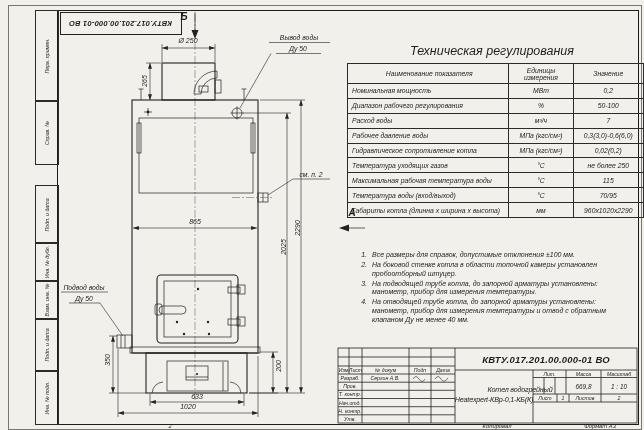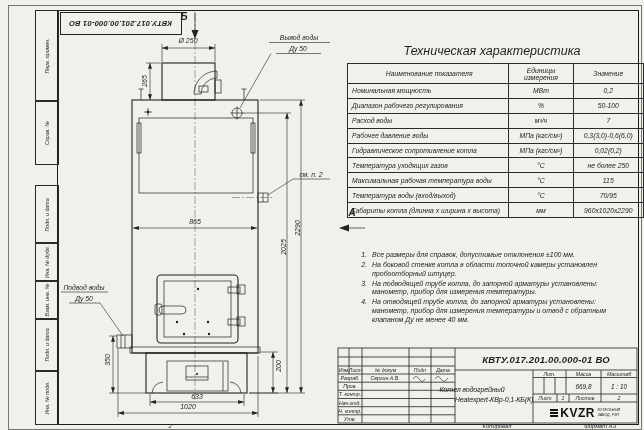--- a/index.html
+++ b/index.html
@@ -227,21 +227,21 @@
   <div class="t dim" style="left:188px;top:406px;">1020</div>
   <div class="t dim rt" style="left:283px;top:247px;">2025</div>
   <div class="t dim rt" style="left:297px;top:228px;">2290</div>
 
   <div class="t co" style="left:299px;top:37px;">Вывод воды</div>
   <div class="t co" style="left:298px;top:48px;">Ду 50</div>
   <div class="t co" style="left:84px;top:287px;">Подвод воды</div>
   <div class="t co" style="left:84px;top:298px;">Ду 50</div>
   <div class="t co" style="left:311px;top:174px;">см. п. 2</div>
 
-  <div class="spec-title">Техническая характеристика</div>
+  <div class="spec-title">Техническая регулирования</div>
   <table class="spec">
     <tbody>
         <tr class="hd">
       <td class="nm">Наименование показателя</td>
       <td class="un">Единицы измерения</td>
       <td class="vl">Значение</td>
     </tr>
     <tr>
           <td class="nm">Номинальная мощность</td>
           <td class="un">МВт</td>
@@ -318,40 +318,32 @@
   <div class="t tbt" style="left:443px;top:370px;">Дата</div>
 
   <div class="t tbt" style="left:350px;top:378.1px;">Разраб.</div>
   <div class="t tbt" style="left:385px;top:378.1px;">Сергин А.В.</div>
   <div class="t tbt" style="left:350px;top:386.2px;">Пров.</div>
   <div class="t tbt" style="left:350px;top:394.4px;">Т. контр.</div>
   <div class="t tbt" style="left:350px;top:402.6px;">Нач.отд.</div>
   <div class="t tbt" style="left:350px;top:410.7px;">Н. контр.</div>
   <div class="t tbt" style="left:350px;top:419px;">Утв.</div>
 
-  <div class="t prod" style="left:472px;top:389px;">Котел водогрейный</div>
+  <div class="t prod" style="left:520px;top:389px;">Котел водогрейный</div>
   <div class="t prod" style="left:494px;top:399px;">Heatexpert-КВр-0,1-КБ(К)</div>
 
   <div class="t tbt" style="left:549.5px;top:373.8px;">Лит.</div>
   <div class="t tbt" style="left:583.5px;top:373.8px;">Масса</div>
   <div class="t tbt" style="left:619px;top:373.8px;">Масштаб</div>
   <div class="t val" style="left:583.5px;top:385.8px;">669,8</div>
   <div class="t val" style="left:619px;top:385.8px;">1 : 10</div>
 
   <div class="t tbt" style="left:545px;top:398px;">Лист</div>
   <div class="t tbt" style="left:563px;top:398px;">1</div>
   <div class="t tbt" style="left:585px;top:398px;">Листов</div>
   <div class="t tbt" style="left:619px;top:398px;">2</div>
 
-  <div class="logo">
-    <span class="bars"></span>
-    <span class="kv">KVZR</span>
-    <span class="sub">
-      <span>КОТЕЛЬНЫЙ</span><br>
-      <span>ЗАВОД, РЭП</span>
-    </span>
-  </div>
 
   <div class="t foot" style="left:170px;top:426px;">2</div>
   <div class="t foot" style="left:497px;top:426px;">Копировал</div>
   <div class="t foot" style="left:600px;top:426px;">Формат А3</div>
 
 </div>
 
 </body></html>

